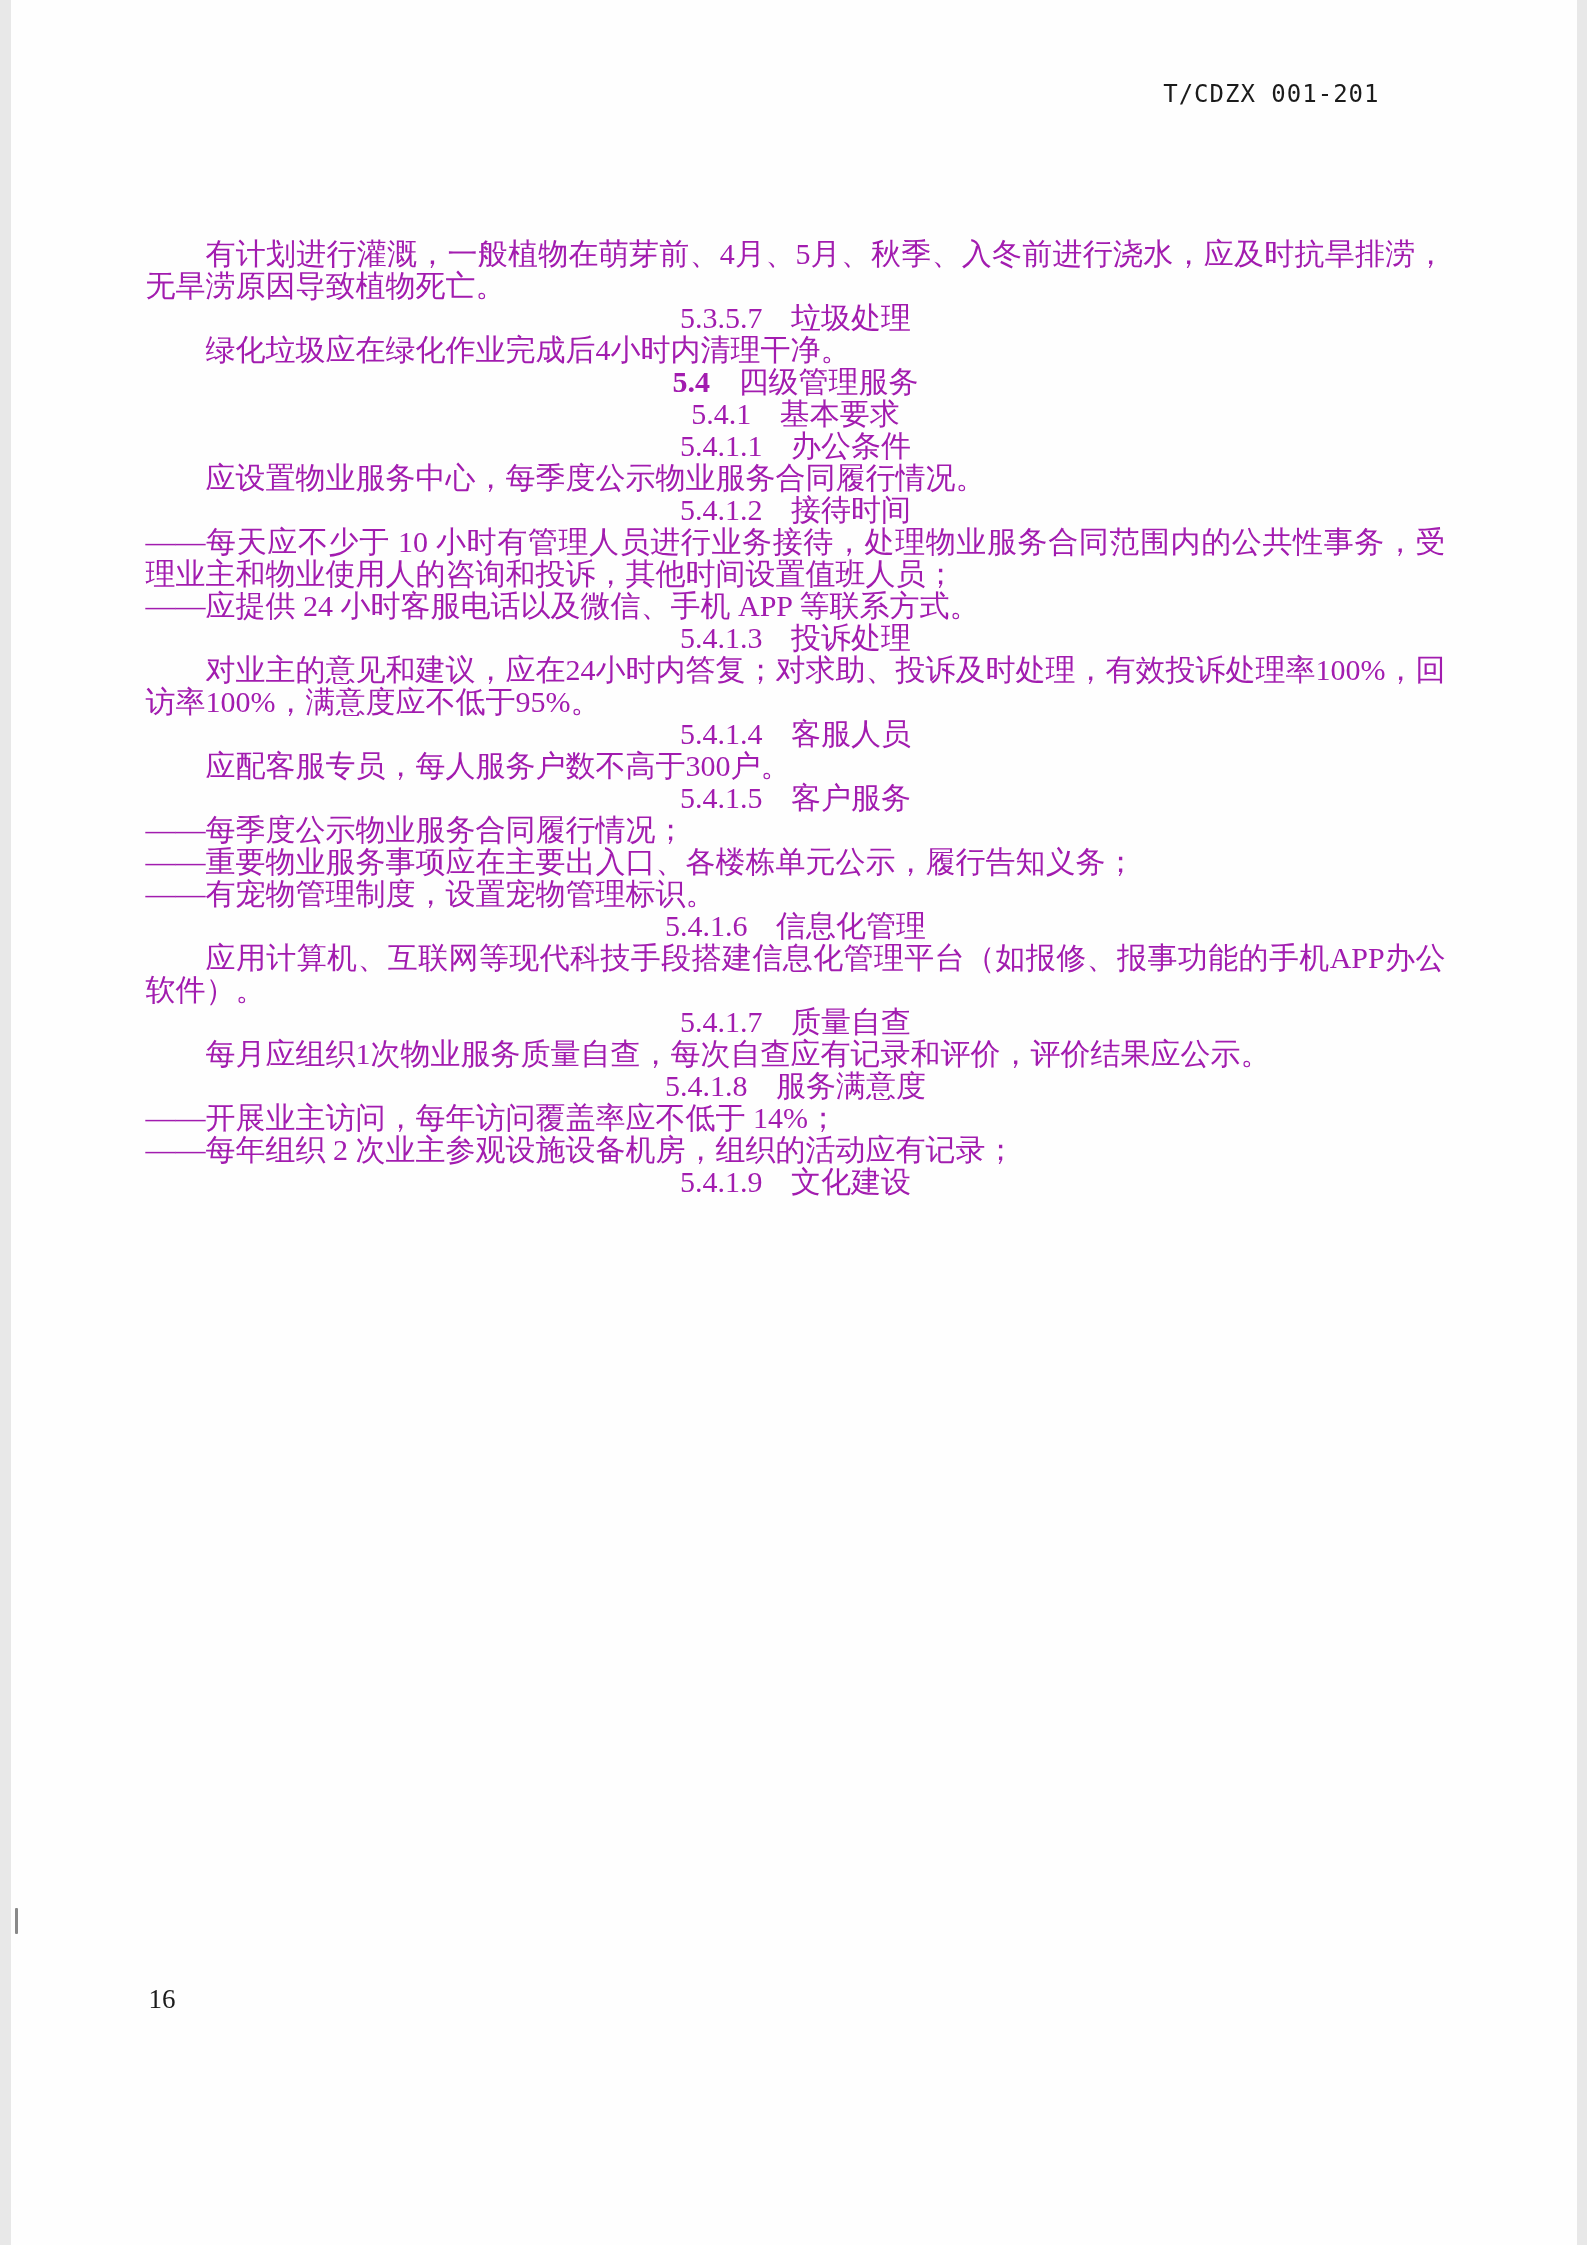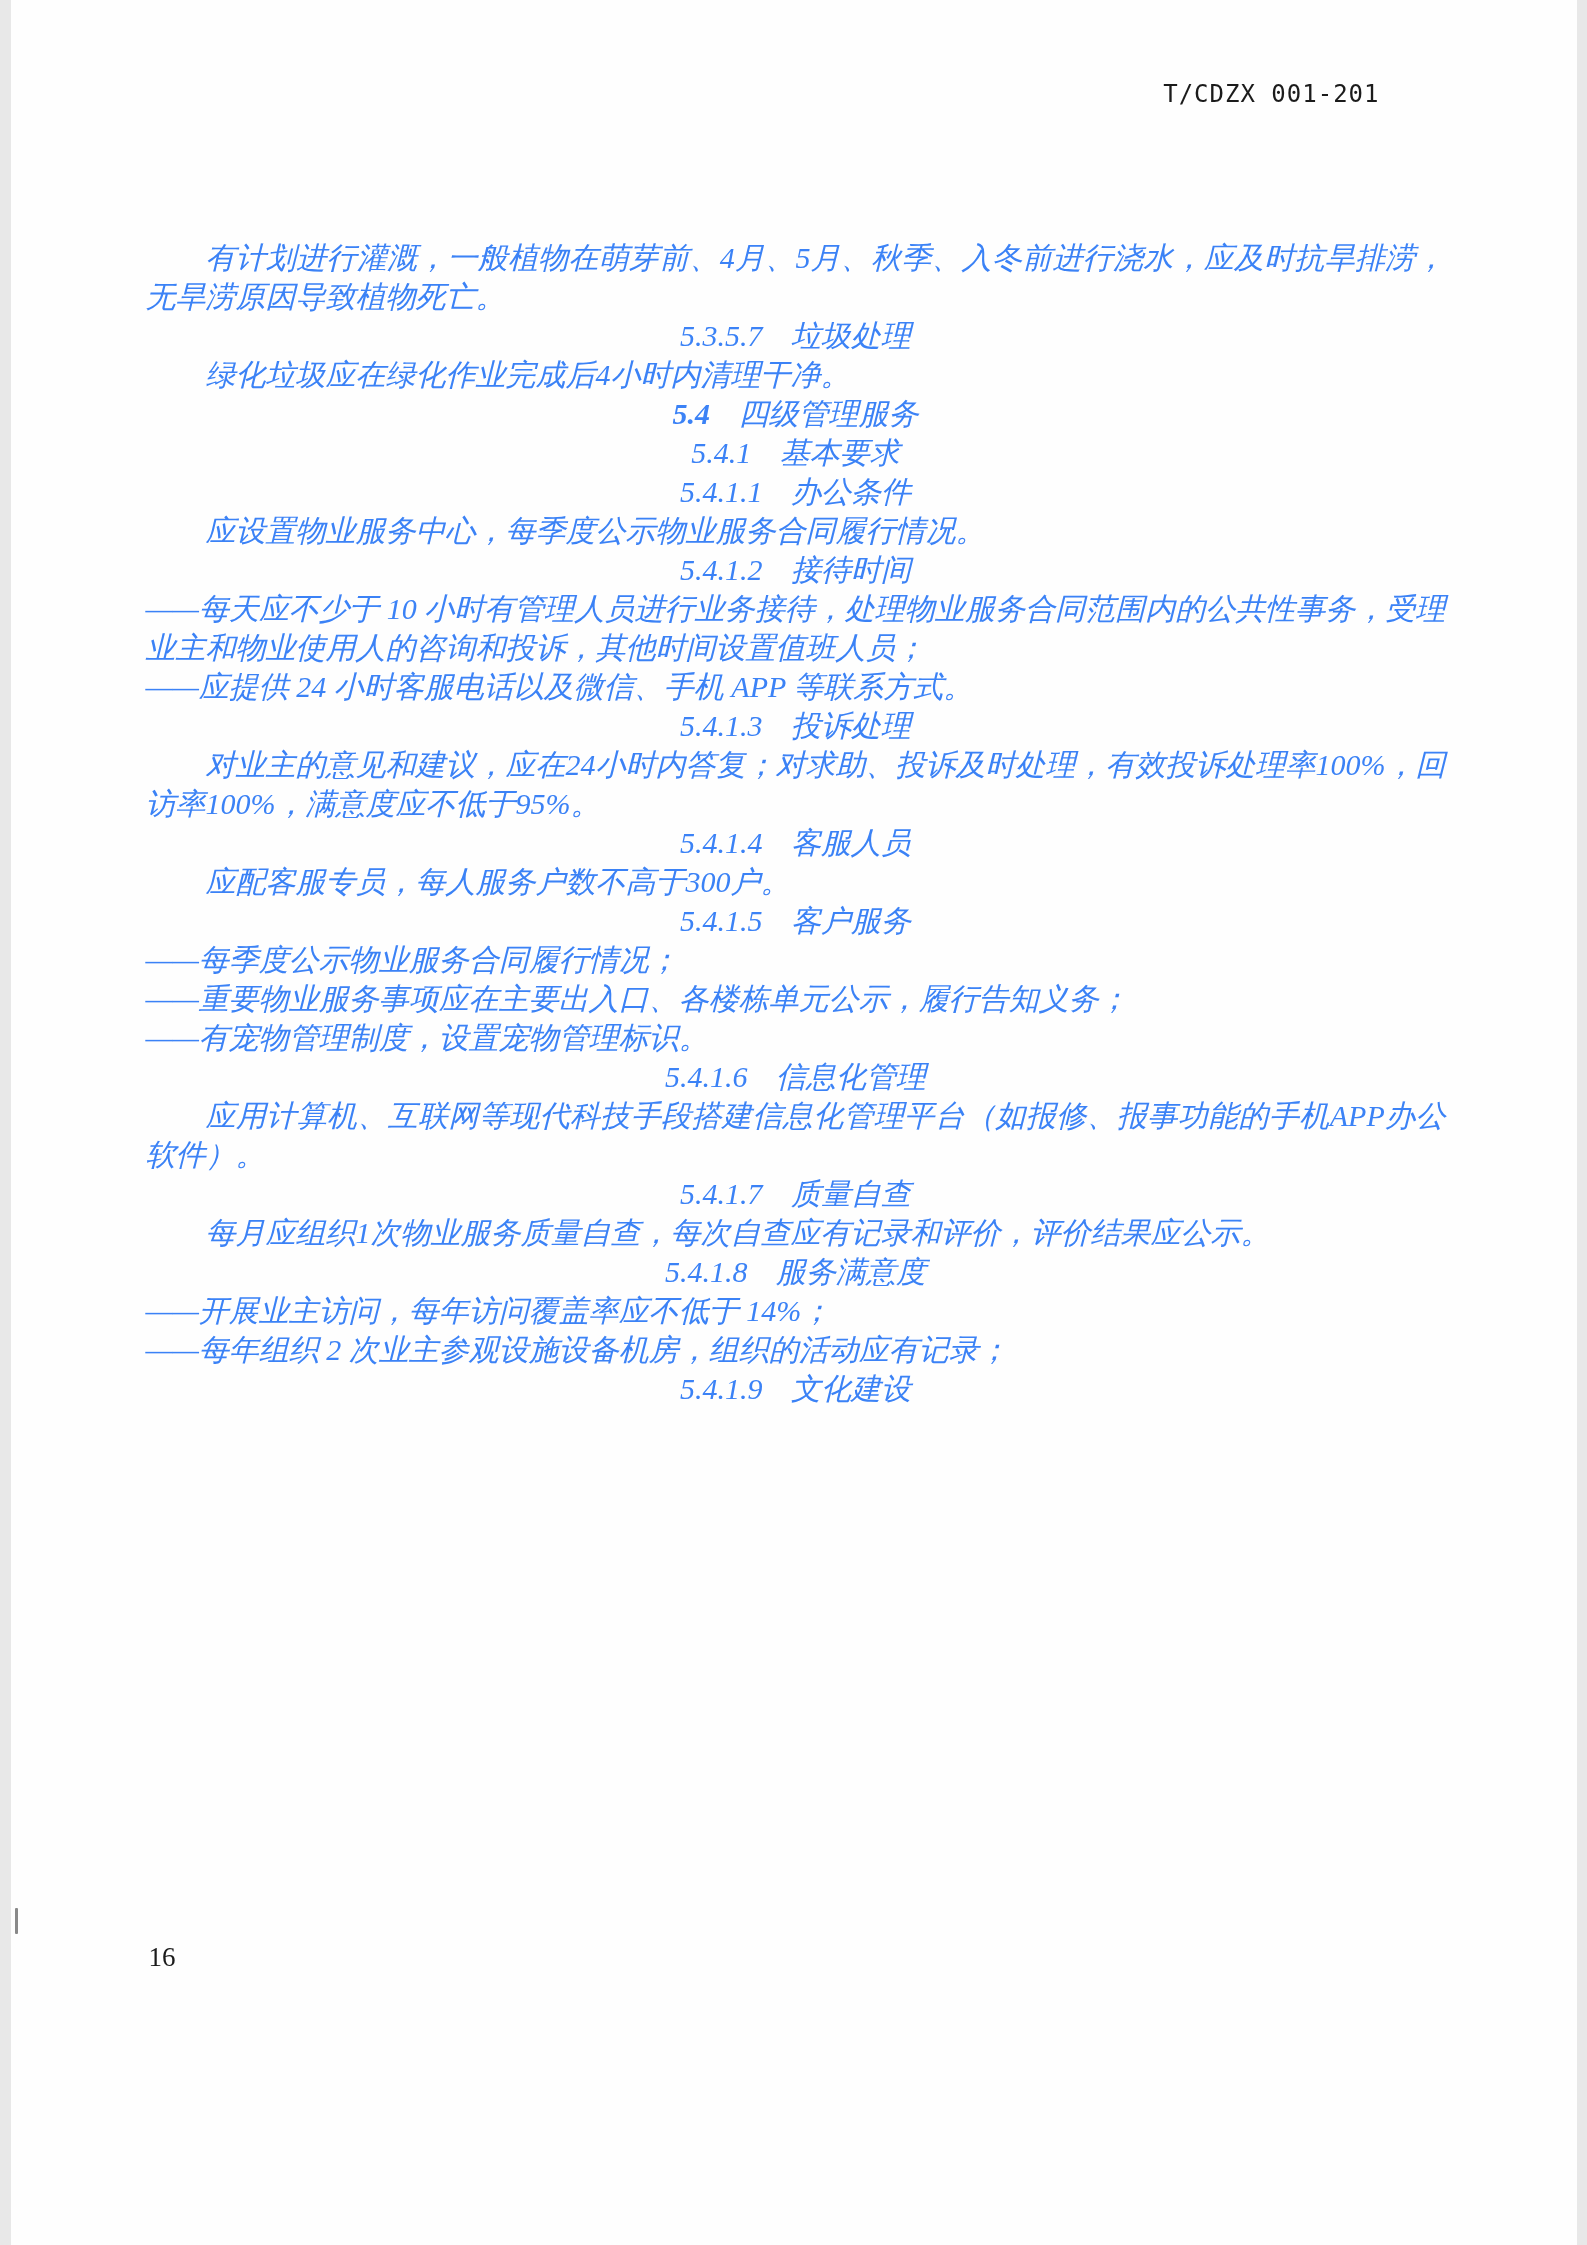--- a/index.html
+++ b/index.html
@@ -28,33 +28,32 @@
   }
   .doc-body {
     position: absolute;
     top: 238px;
     left: 135px;
     width: 1300px;
   }
   .blk {
     margin: 0;
     font-size: 30px;
-    line-height: 39px;
+    line-height: 32px;
     text-align: justify;
-    color: #3b82f6;
-    font-style: italic;
+    color: #a21caf;
   }
   .para { text-indent: 2em; }
   .dash { text-indent: 0; }
   .heading { text-align: center; }
   .heading .num { display: inline-block; margin-right: 0.95em; }
   .heading-bold .num { font-weight: bold; }
   .doc-footer {
     position: absolute;
-    top: 1942px;
+    top: 1984px;
     left: 138px;
     font-size: 27px;
     color: #1b1b1b;
   }
   .scan-artifact {
     position: absolute;
     left: 4px;
     top: 1908px;
     width: 3px;
     height: 26px;

